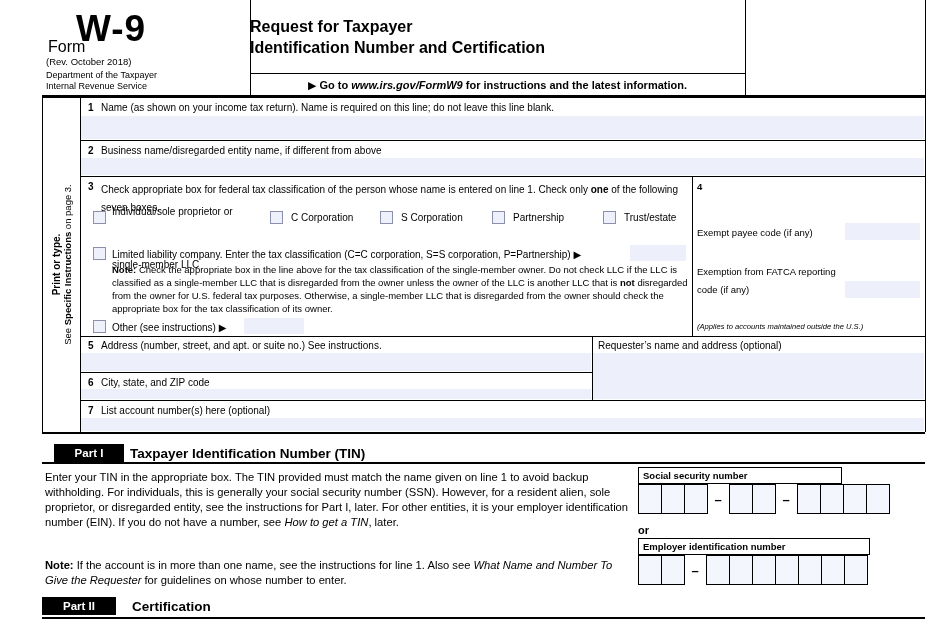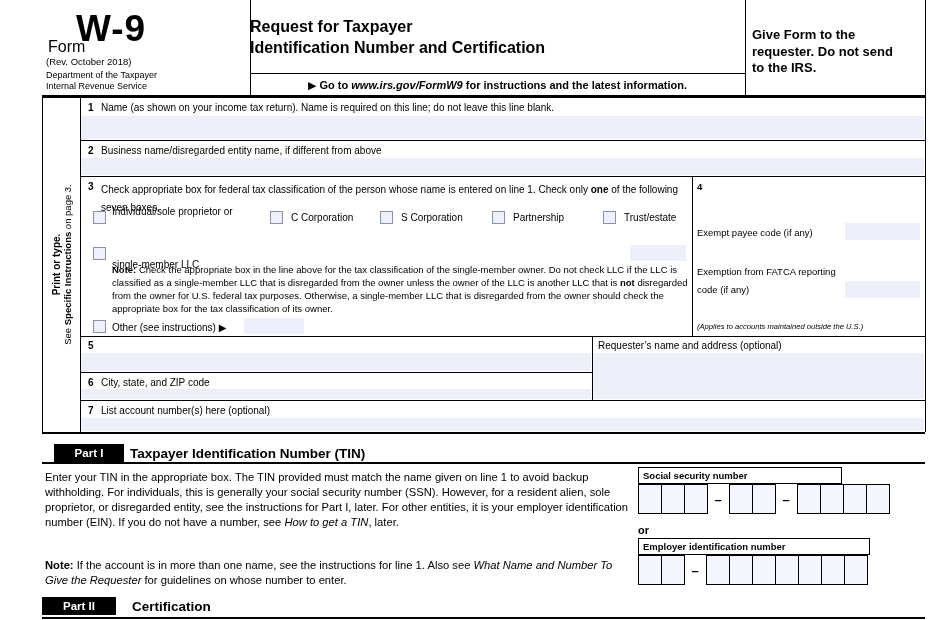--- a/index.html
+++ b/index.html
@@ -53,21 +53,20 @@
   <div class="abs" style="left:76px;top:8px;font-size:37px;font-weight:700;letter-spacing:1px;">W-9</div>
   <div class="abs" style="left:46px;top:56px;font-size:9.5px;">(Rev. October 2018)</div>
   <div class="abs" style="left:46px;top:70px;font-size:9px;">Department of the Taxpayer</div>
   <div class="abs" style="left:46px;top:81px;font-size:9px;">Internal Revenue Service</div>
 
   <div class="title" style="top:18px;">Request for Taxpayer</div>
   <div class="title" style="top:39px;">Identification Number and Certification</div>
   <div class="hline" style="left:250px;top:73px;width:495px;"></div>
   <div class="abs" style="left:250px;top:79px;width:495px;text-align:center;font-size:11px;"><span class="run-b">▶ Go to </span><span class="run-b run-i">www.irs.gov/FormW9</span><span class="run-b"> for instructions and the latest information.</span></div>
 
-  <div class="abs" style="left:752px;top:27px;width:150px;font-size:13px;font-weight:700;line-height:16.5px;">Give Form to the requester. Do not send to the IRS.</div>
 
   <div class="vline" style="left:250px;top:0;height:97px;"></div>
   <div class="vline" style="left:745px;top:0;height:97px;"></div>
   <div class="vline" style="left:925px;top:0;height:432px;"></div>
   <div class="hline" style="left:42px;top:95px;width:883px;height:2.5px;"></div>
 
   <div class="sidebar-rot">
     <div class="sidebar-line1">Print or type.</div>
     <div class="sidebar-line2"><span>See </span><span class="run-b">Specific Instructions</span><span> on page 3.</span></div>
   </div>
@@ -104,37 +103,39 @@
   <div class="checkbox" style="left:380px;top:211px;"></div>
   <div class="lbl" style="left:401px;top:212px;">S Corporation</div>
 
   <div class="checkbox" style="left:492px;top:211px;"></div>
   <div class="lbl" style="left:513px;top:212px;">Partnership</div>
 
   <div class="checkbox" style="left:603px;top:211px;"></div>
   <div class="lbl" style="left:624px;top:212px;">Trust/estate</div>
 
   <div class="checkbox" style="left:93px;top:247px;"></div>
+  <div class="lbl" style="left:112px;top:249px;">Limited liability company. Enter the tax classification (C=C corporation, S=S corporation, P=Partnership) ▶</div>
   <div class="fill" style="left:630px;top:245px;width:56px;height:16px;"></div>
 
   <div class="lblw" style="left:112px;top:263px;width:578px;font-size:9.5px;line-height:13px;"><span class="run-b">Note:</span><span> Check the appropriate box in the line above for the tax classification of the single-member owner. Do not check LLC if the LLC is classified as a single-member LLC that is disregarded from the owner unless the owner of the LLC is another LLC that is </span><span class="run-b">not</span><span> disregarded from the owner for U.S. federal tax purposes. Otherwise, a single-member LLC that is disregarded from the owner should check the appropriate box for the tax classification of its owner.</span></div>
 
   <div class="checkbox" style="left:93px;top:320px;"></div>
   <div class="lbl" style="left:112px;top:322px;">Other (see instructions) ▶</div>
   <div class="fill" style="left:244px;top:318px;width:60px;height:16px;"></div>
 
   <div class="num" style="left:697px;top:181px;font-size:9.5px;">4</div>
   <div class="lbl" style="left:697px;top:227px;font-size:9.5px;">Exempt payee code (if any)</div>
   <div class="fill" style="left:845px;top:223px;width:75px;height:17px;"></div>
   <div class="lbl" style="left:697px;top:266px;font-size:9.5px;">Exemption from FATCA reporting</div>
   <div class="lbl" style="left:697px;top:284px;font-size:9.5px;">code (if any)</div>
   <div class="fill" style="left:845px;top:281px;width:75px;height:17px;"></div>
   <div class="lbl" style="left:697px;top:322px;font-size:7.6px;font-style:italic;">(Applies to accounts maintained outside the U.S.)</div>
 
   <div class="num" style="left:88px;top:340px;">5</div>
+  <div class="lbl" style="left:101px;top:340px;">Address (number, street, and apt. or suite no.) See instructions.</div>
   <div class="fill" style="left:81px;top:353px;width:510px;height:18px;"></div>
   <div class="lbl" style="left:598px;top:340px;">Requester’s name and address (optional)</div>
   <div class="fill" style="left:593px;top:353px;width:331px;height:46px;"></div>
 
   <div class="num" style="left:88px;top:377px;">6</div>
   <div class="lbl" style="left:101px;top:377px;text-align:center;">City, state, and ZIP code</div>
   <div class="fill" style="left:81px;top:389px;width:510px;height:10px;"></div>
 
   <div class="num" style="left:88px;top:405px;">7</div>
   <div class="lbl" style="left:101px;top:405px;">List account number(s) here (optional)</div>

